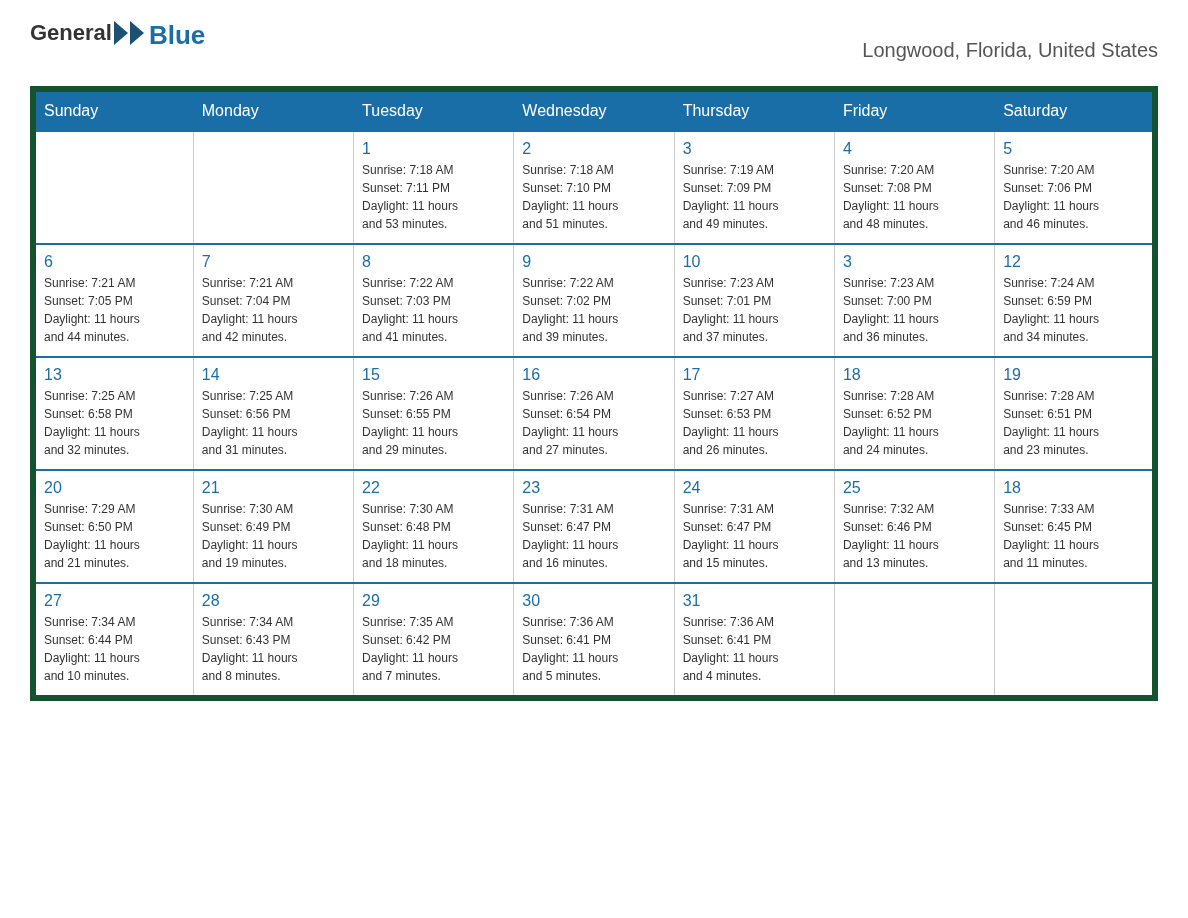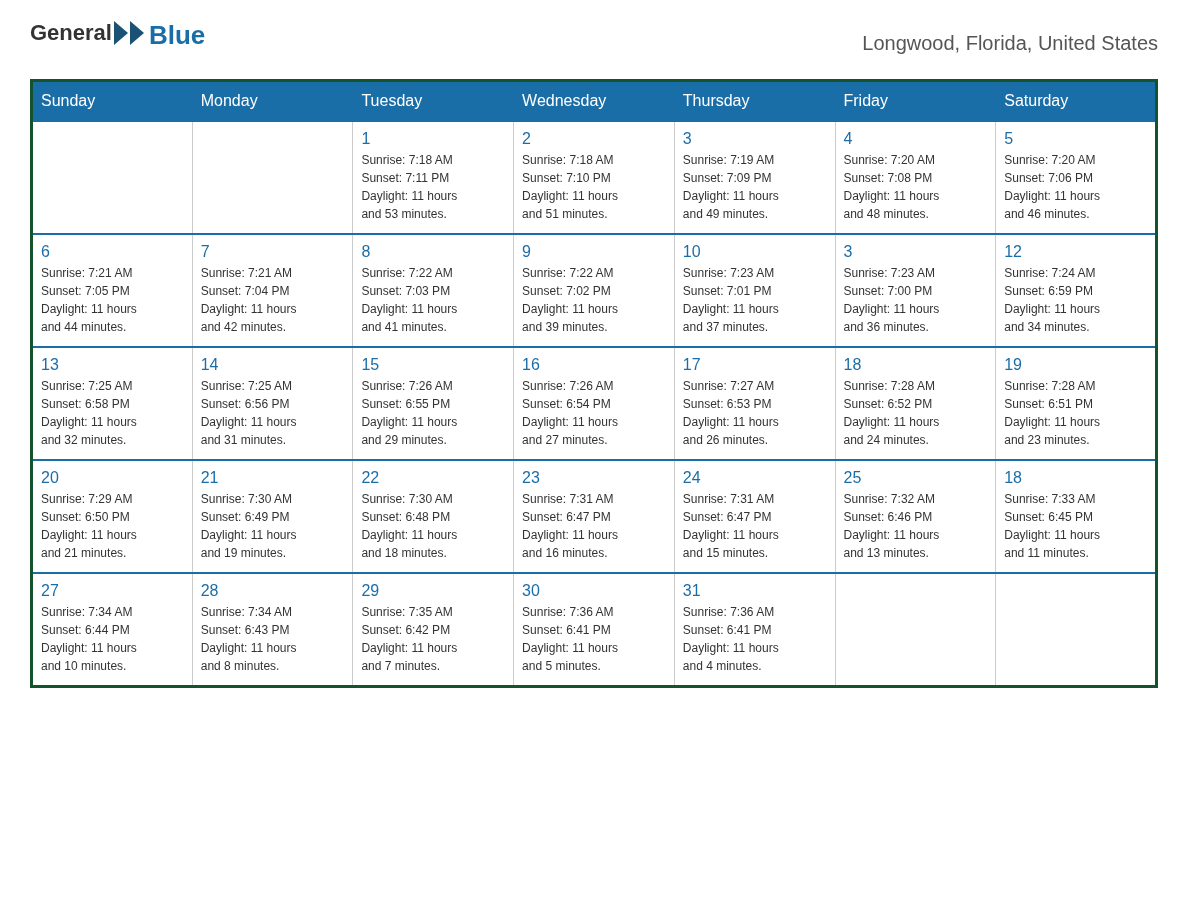--- a/index.html
+++ b/index.html
@@ -46,26 +46,26 @@
     }
     .month-title {
       font-size: 52px;
       font-weight: normal;
       color: #333;
       line-height: 1.1;
     }
     .location-title {
       font-size: 20px;
       color: #555;
-      margin-top: 12px;
+      margin-top: 19px;
     }
     .calendar {
       width: 100%;
       border-collapse: collapse;
-      border: 3px solid #14532d;
+      border: 6px solid #14532d;
       margin-top: 24px;
     }
     .calendar th {
       background-color: #1a6ea8;
       color: #fff;
       padding: 10px 8px;
       text-align: left;
       font-size: 16px;
       font-weight: normal;
       border: 1px solid #1a6ea8;

